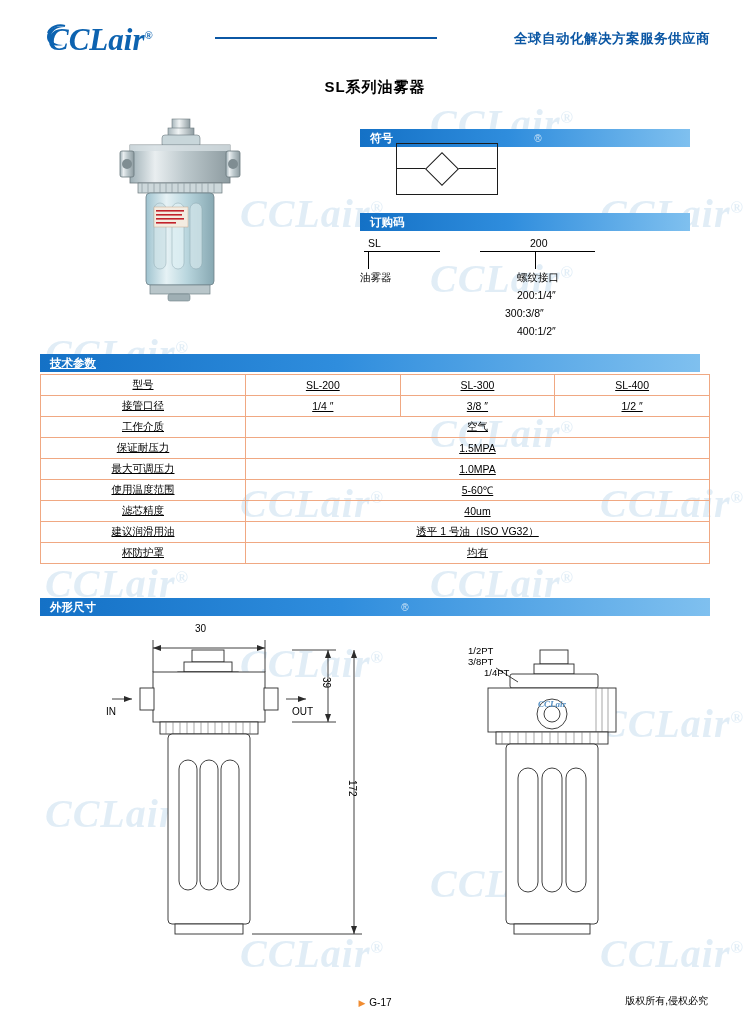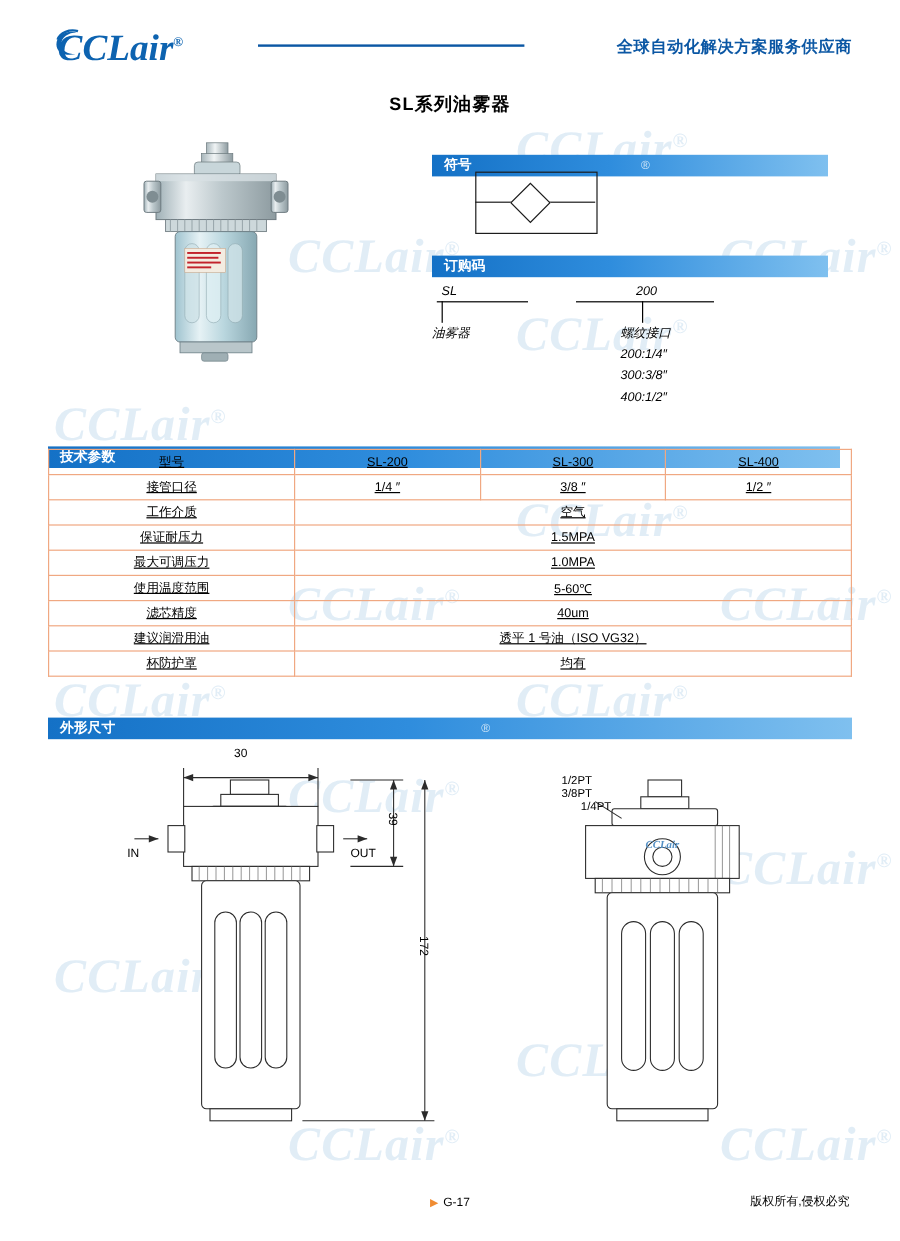--- a/index.html
+++ b/index.html
@@ -147,21 +147,20 @@
   .order-area {
     position: absolute;
     left: 360px; top: 233px;
     width: 340px; height: 110px;
     font-size: 10px;
   }
   .oc-label {
     position: absolute;
     font-size: 10.5px;
     color: #000;
-    font-style: italic;
   }
   .oc-underline {
     position: absolute;
     height: 1px;
     background: #000;
   }
   .oc-vline {
     position: absolute;
     width: 1px;
     background: #000;
@@ -288,21 +287,21 @@
     <div class="oc-label" style="left:8px; top:4px;">SL</div>
     <div class="oc-underline" style="left:4px; top:18px; width:76px;"></div>
     <div class="oc-vline" style="left:8px; top:18px; height:18px;"></div>
     <div class="oc-label" style="left:0px; top:38px;">油雾器</div>
 
     <div class="oc-label" style="left:170px; top:4px;">200</div>
     <div class="oc-underline" style="left:120px; top:18px; width:115px;"></div>
     <div class="oc-vline" style="left:175px; top:18px; height:18px;"></div>
     <div class="oc-label" style="left:157px; top:38px;">螺纹接口</div>
     <div class="oc-label" style="left:157px; top:56px;">200:1/4″</div>
-    <div class="oc-label" style="left:157px; top:74px;">300:3/8″</div>
+    <div class="oc-label" style="left:145px; top:74px;">300:3/8″</div>
     <div class="oc-label" style="left:157px; top:92px;">400:1/2″</div>
   </div>
 
   <div class="photo">
     <svg width="160" height="190" viewBox="0 0 160 190">
       <defs>
         <linearGradient id="metal" x1="0" y1="0" x2="1" y2="0">
           <stop offset="0" stop-color="#9fb0b6"></stop>
           <stop offset="0.25" stop-color="#e9eef0"></stop>
           <stop offset="0.55" stop-color="#bcc8cc"></stop>
@@ -363,21 +362,21 @@
         <rect x="46" y="99" width="26" height="1.6"></rect>
         <rect x="46" y="103" width="28" height="1.6"></rect>
         <rect x="46" y="107" width="20" height="1.6"></rect>
       </g>
 
       <rect x="40" y="170" width="60" height="9" fill="#b9c6ca" stroke="#6f8188" stroke-width="0.7"></rect>
       <rect x="58" y="179" width="22" height="7" rx="2" fill="#9fafb4" stroke="#6f8188" stroke-width="0.6"></rect>
     </svg>
   </div>
 
-  <div class="bar" style="left:40px; top:372px; width:660px;">
+  <div class="bar" style="left:40px; top:354px; width:660px;text-decoration:underline;">
     <span>技术参数</span>
   </div>
 
   <table class="spec-table">
     <tbody>
       <tr>
         <td class="label">型号</td>
         <td>SL-200</td>
         <td>SL-300</td>
         <td>SL-400</td>

